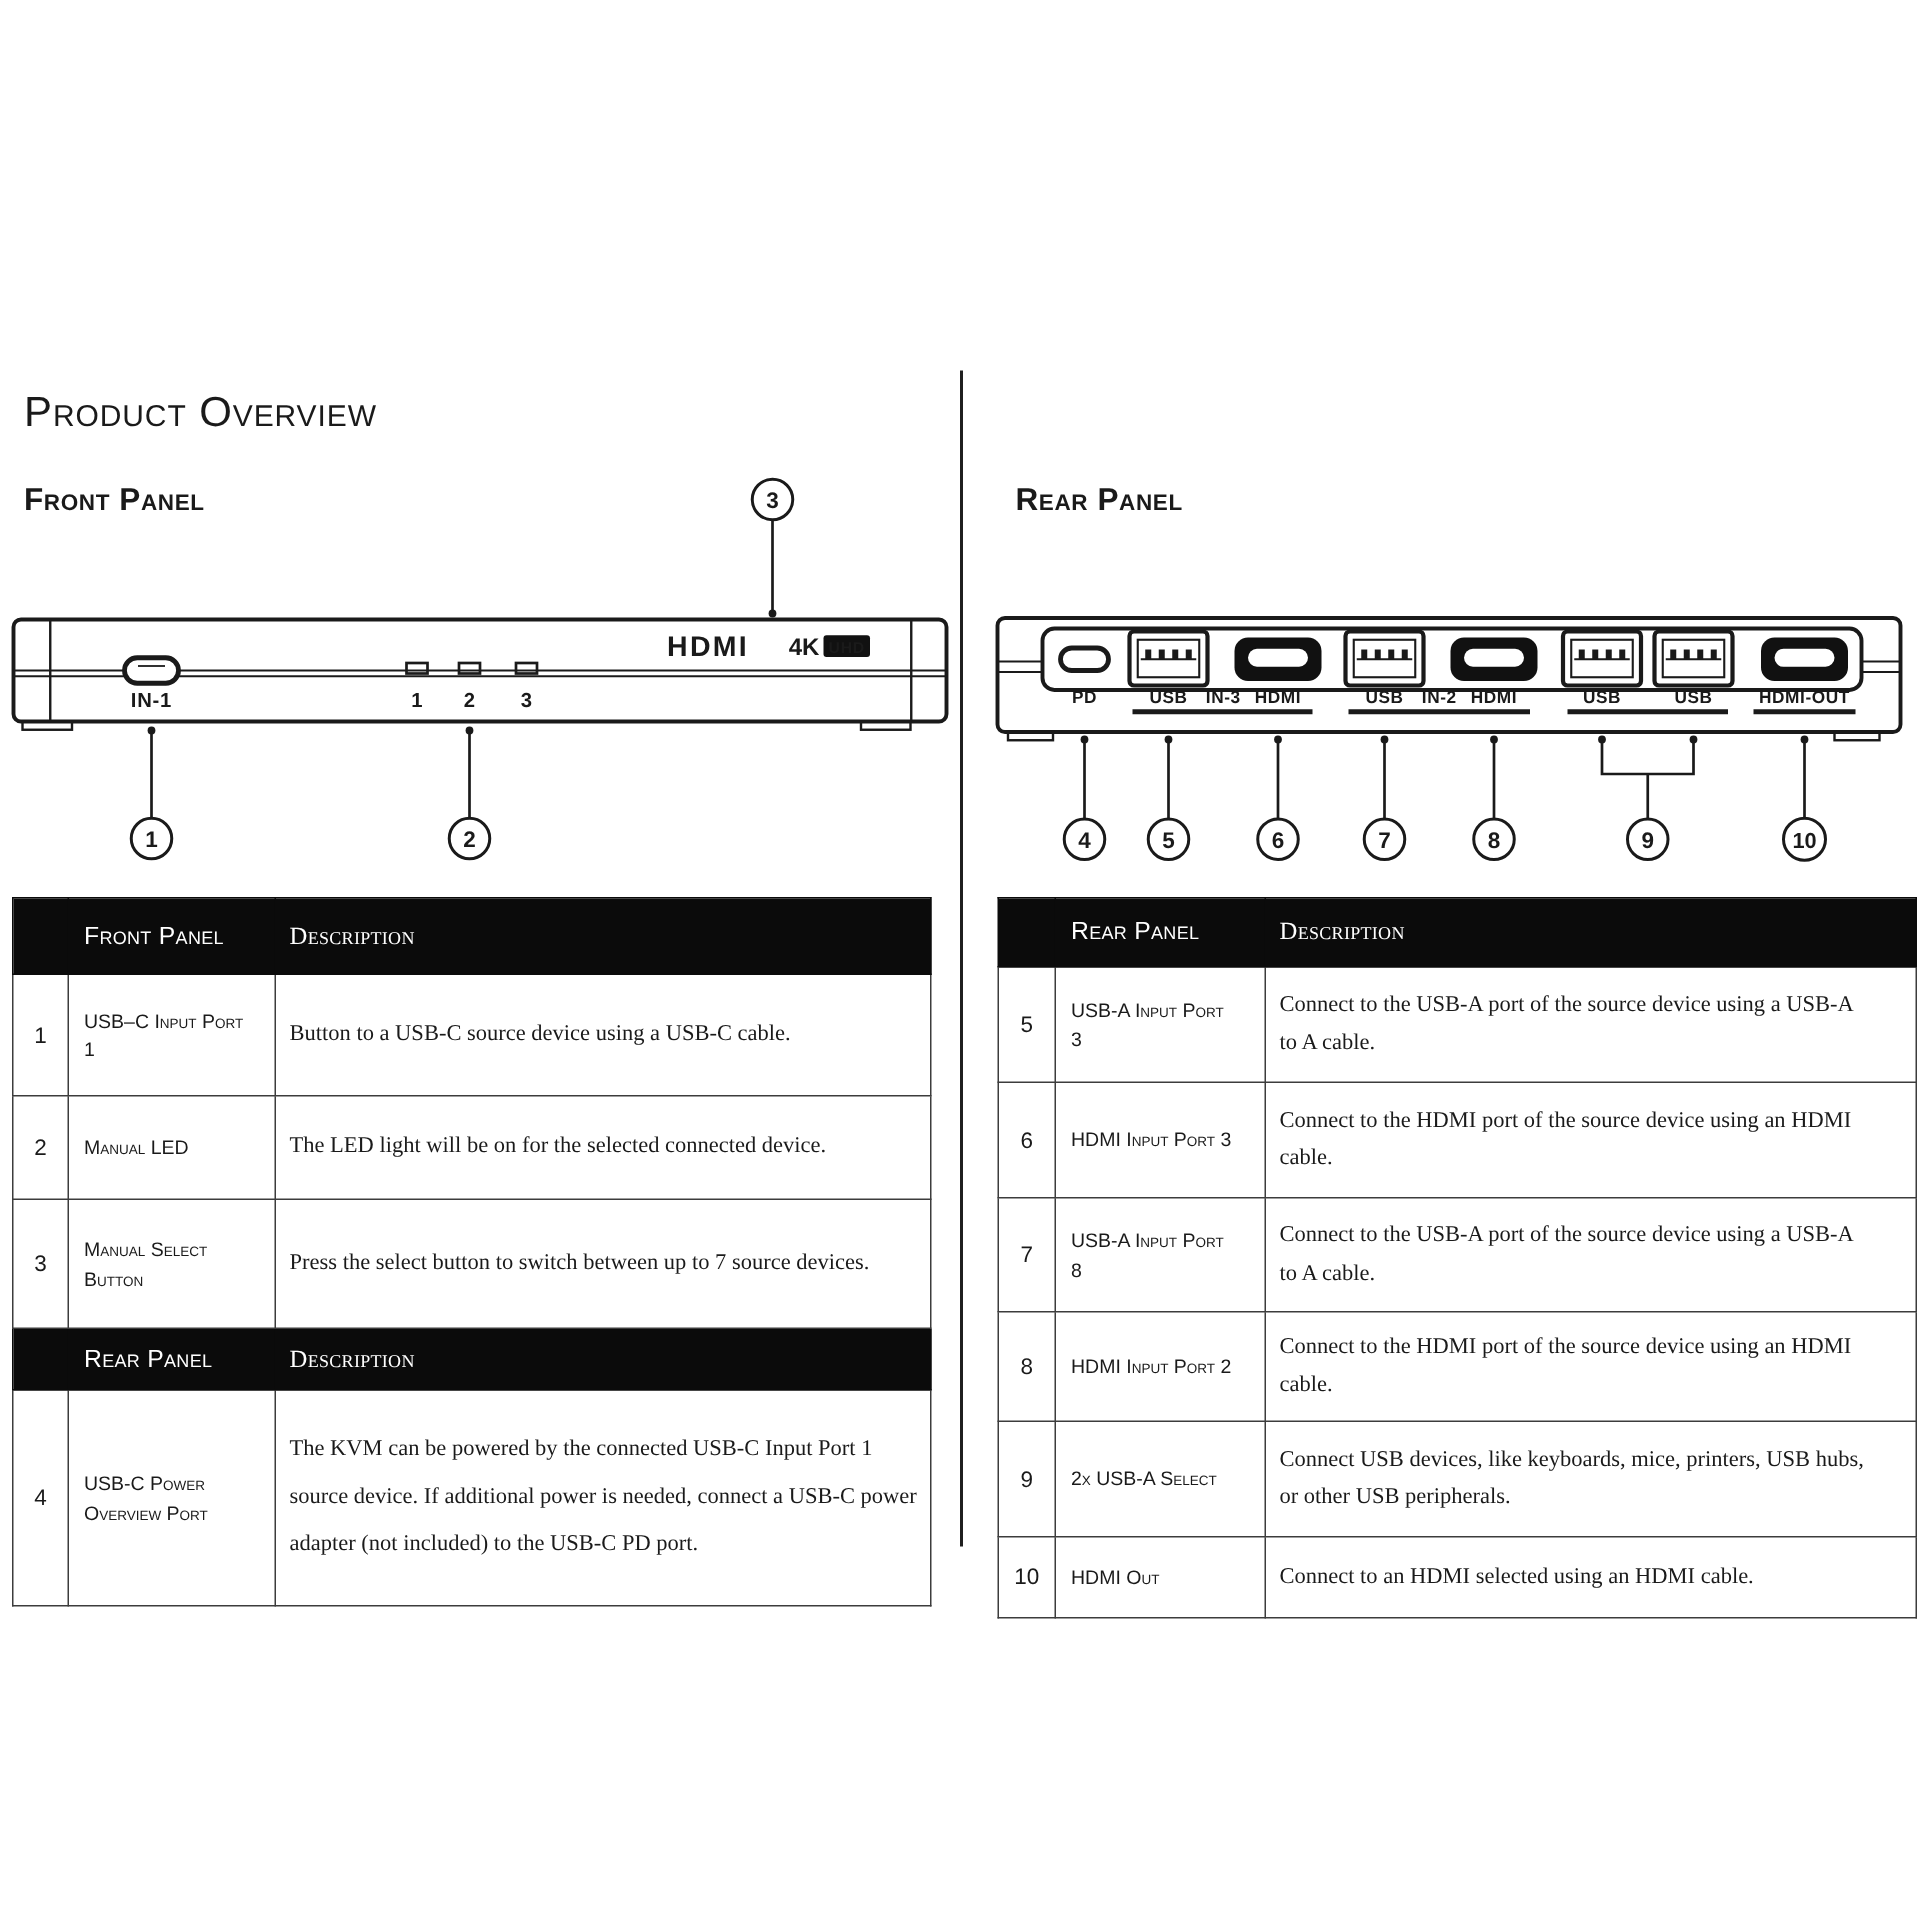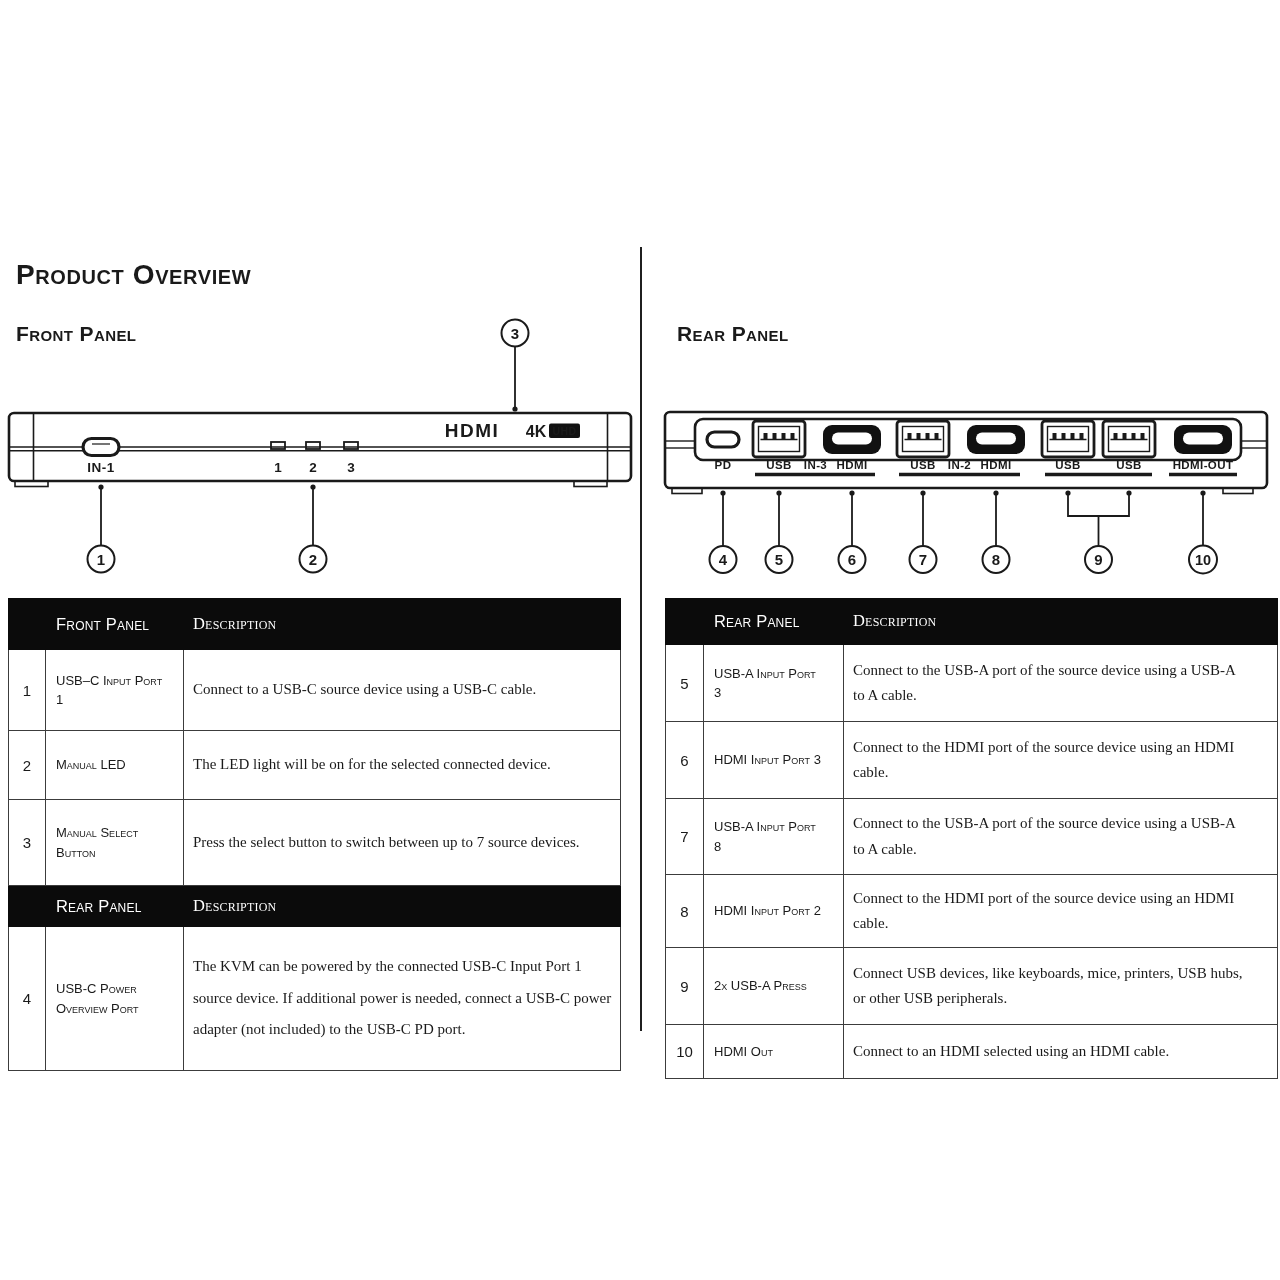--- a/index.html
+++ b/index.html
@@ -1,18 +1,18 @@
 <!DOCTYPE html>
 <html><head>
 <meta charset="utf-8">
 <style>
   html,body{margin:0;padding:0;background:#fff;}
   #canvas{position:relative;width:1280px;height:1280px;background:#fff;overflow:hidden;
           font-family:"Liberation Sans",sans-serif;color:#1a1a1a;}
-  .title{position:absolute;left:16px;top:259px;font-size:28px;font-weight:700;
+  .title{position:absolute;left:16px;top:259px;font-size:28px;font-weight:400;
          font-variant:small-caps;letter-spacing:.6px;}
   .section-h{position:absolute;top:322px;font-size:21px;font-weight:700;
              font-variant:small-caps;letter-spacing:.4px;}
   .divider{position:absolute;left:640px;top:247px;width:2px;height:784px;background:#1f1f1f;}
   .diagram{position:absolute;top:318px;}
   svg{font-family:"Liberation Sans",sans-serif;}
   svg .ln{stroke:#1a1a1a;fill:none;}
   svg text{fill:#1a1a1a;}
 
   table.spec{position:absolute;border-collapse:collapse;table-layout:fixed;
@@ -232,21 +232,21 @@
       </colgroup>
     <tbody>
         <tr class="hdr h42">
       <td class="num"></td>
       <td class="lbl">Front Panel</td>
       <td class="dsc" style="font-variant:small-caps;">Description</td>
     </tr>
     <tr class="h72">
       <td class="num">1</td>
       <td class="lbl">USB–C Input Port 1</td>
-      <td class="dsc">Connect to a USB-C source device using a USB-C cable.</td>
+      <td class="dsc">Button to a USB-C source device using a USB-C cable.</td>
     </tr>
     <tr class="h60">
       <td class="num">2</td>
       <td class="lbl">Manual LED</td>
       <td class="dsc">The LED light will be on for the selected connected device.</td>
     </tr>
     <tr class="h77">
       <td class="num">3</td>
       <td class="lbl">Manual Select Button</td>
       <td class="dsc">Press the select button to switch between up to 7 source devices.</td>
@@ -291,21 +291,21 @@
       <td class="lbl">USB-A Input Port 8</td>
       <td class="dsc">Connect to the USB-A port of the source device using a USB-A to A cable.</td>
     </tr>
     <tr class="h64">
       <td class="num">8</td>
       <td class="lbl">HDMI Input Port 2</td>
       <td class="dsc">Connect to the HDMI port of the source device using an HDMI cable.</td>
     </tr>
     <tr class="h68">
       <td class="num">9</td>
-      <td class="lbl">2x USB-A Press</td>
+      <td class="lbl">2x USB-A Select</td>
       <td class="dsc">Connect USB devices, like keyboards, mice, printers, USB hubs, or other USB peripherals.</td>
     </tr>
     <tr class="h45">
       <td class="num">10</td>
       <td class="lbl">HDMI Out</td>
       <td class="dsc">Connect to an HDMI selected using an HDMI cable.</td>
     </tr>
   </tbody>
     </table>
 

